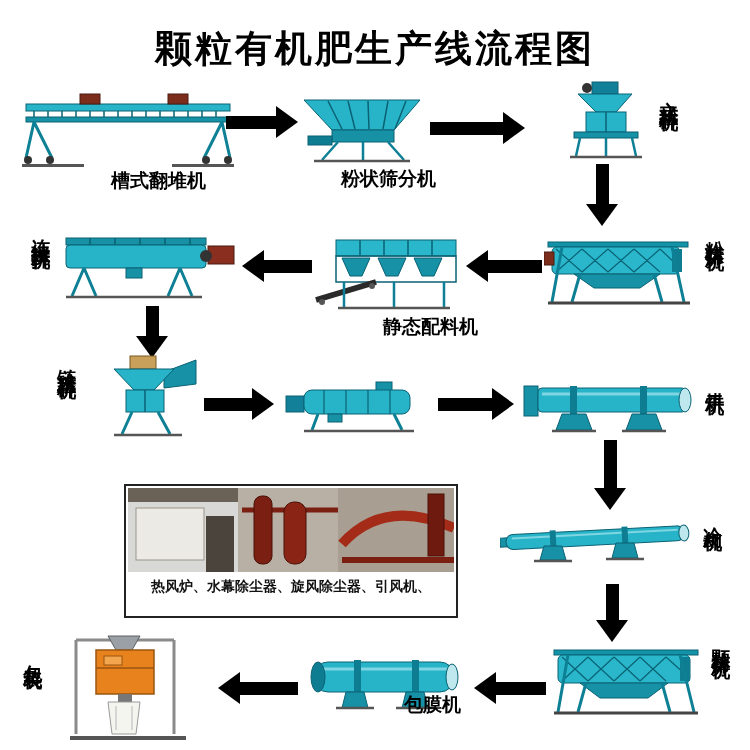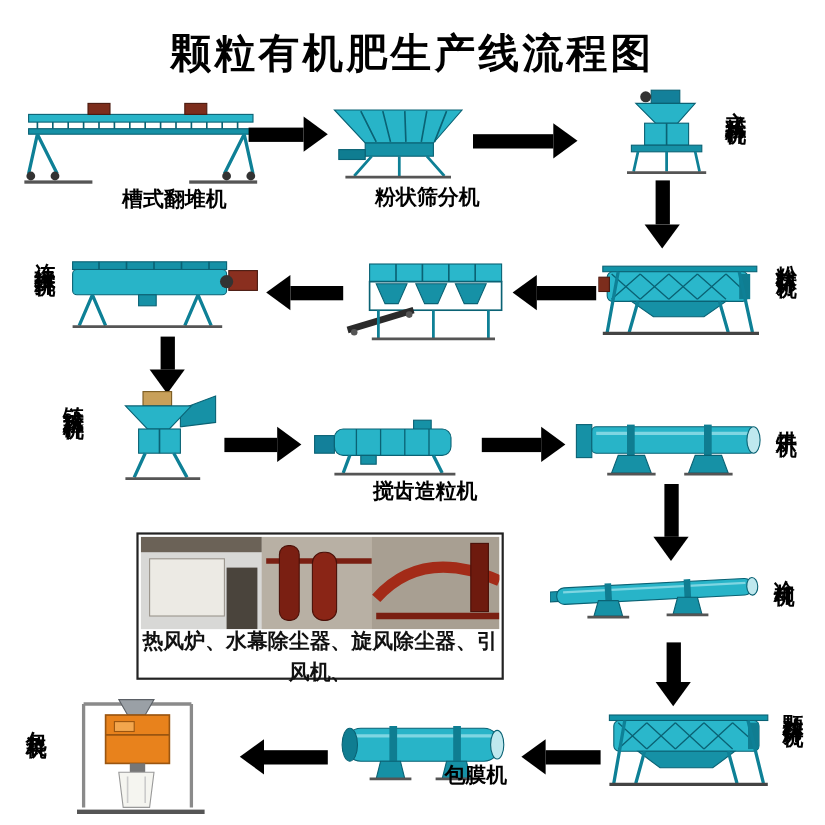--- a/index.html
+++ b/index.html
@@ -26,22 +26,22 @@
   .arrow-v{position:absolute;display:flex;flex-direction:column;align-items:center;}
   .arrow-v .shaft{flex:1;width:13px;background:#000;}
   .arrow-v .head-d{width:0;height:0;border-top:22px solid #000;border-left:16px solid transparent;border-right:16px solid transparent;}
   
   #inset{
     position:absolute;left:124px;top:484px;width:334px;height:134px;
     border:2px solid #222;background:#fff;box-sizing:border-box;padding:2px;
   }
   #inset .photos{width:100%;height:84px;}
   #inset .caption{
-    width:100%;height:44px;display:flex;flex-direction:column;justify-content:center;
-    font-weight:700;font-size:19px;text-align:center;line-height:1.45;color:#111;
+    width:100%;height:44px;display:flex;justify-content:center;
+    font-weight:700;font-size:14px;text-align:center;line-height:1.45;color:#111;
   }
 </style>
 </head>
 <body>
 
 <div id="stage">
 
   <div id="title">颗粒有机肥生产线流程图</div>
 
   <div class="machine" style="left:22px;top:88px;width:212px;height:80px;">
@@ -130,20 +130,21 @@
       <polygon points="28,22 56,22 48,40 36,40" fill="#1691a6" stroke="#0a6274"></polygon>
       <polygon points="64,22 92,22 84,40 72,40" fill="#1691a6" stroke="#0a6274"></polygon>
       <polygon points="100,22 128,22 120,40 108,40" fill="#1691a6" stroke="#0a6274"></polygon>
       <path d="M2 64 L62 46" stroke="#2a2a2a" stroke-width="6"></path>
       <circle cx="8" cy="66" r="3" fill="#555"></circle>
         <circle cx="58" cy="50" r="3" fill="#555"></circle>
       <path d="M30 46 L30 72 M80 46 L80 72 M130 46 L130 72" stroke="#0e8096" stroke-width="2.5"></path>
       <path d="M24 72 H136" stroke="#555" stroke-width="2.5"></path>
     </svg>
   </div>
+  <div class="hlabel" style="left:298px;top:314px;width:180px;">静态配料机</div>
 
   <div class="arrow" style="left:242px;top:250px;width:70px;height:32px;">
     <div class="head-l"></div>
       <div class="shaft"></div>
   </div>
 
   <div class="machine" style="left:60px;top:226px;width:178px;height:76px;">
     <svg viewBox="0 0 178 76">
       <rect x="6" y="12" width="140" height="7" fill="#1691a6" stroke="#0a6274"></rect>
       <rect x="6" y="19" width="140" height="23" rx="4" fill="#28b4c8" stroke="#0a6274"></rect>
@@ -184,21 +185,20 @@
     <svg viewBox="0 0 150 54">
       <rect x="2" y="16" width="18" height="16" fill="#13809a" stroke="#0a6274"></rect>
       <rect x="92" y="2" width="16" height="9" fill="#1691a6" stroke="#0a6274"></rect>
       <rect x="20" y="10" width="106" height="24" rx="8" fill="#28b4c8" stroke="#0a6274"></rect>
       <path d="M40 10 V34 M62 10 V34 M84 10 V34 M106 10 V34" stroke="#0a6274" stroke-width="1.2"></path>
       <rect x="44" y="34" width="14" height="8" fill="#1691a6" stroke="#0a6274"></rect>
       <path d="M34 34 L28 50 M110 34 L118 50" stroke="#0e8096" stroke-width="3" fill="none"></path>
       <path d="M20 51 H130" stroke="#555" stroke-width="2.5"></path>
     </svg>
   </div>
-  <div class="hlabel" style="left:284px;top:434px;width:150px;">搅齿造粒机</div>
 
   <div class="arrow" style="left:438px;top:388px;width:76px;height:32px;">
     <div class="shaft"></div>
       <div class="head-r"></div>
   </div>
 
   <div class="machine" style="left:522px;top:378px;width:172px;height:58px;">
     <svg viewBox="0 0 172 58">
       <rect x="2" y="8" width="14" height="30" fill="#1691a6" stroke="#0a6274"></rect>
       <rect x="16" y="10" width="148" height="24" rx="4" fill="#28b4c8" stroke="#0a6274"></rect>

